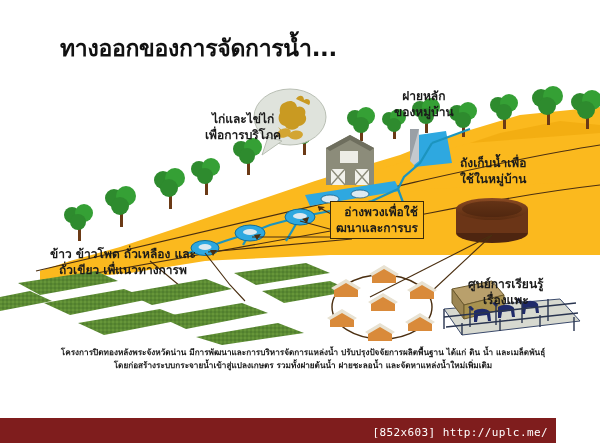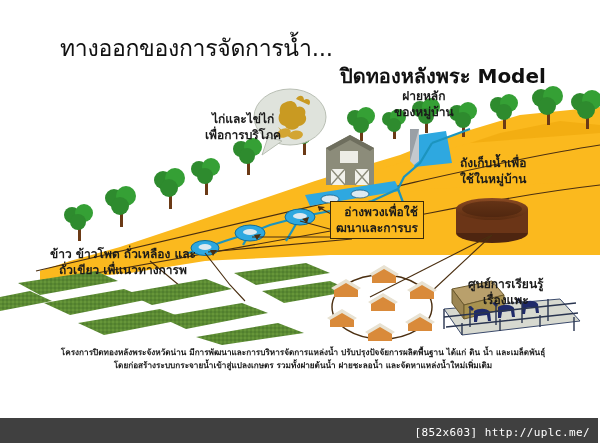--- a/index.html
+++ b/index.html
@@ -7,21 +7,21 @@
     width:600px;height:443px;overflow:hidden;position:relative;
     font-family:"DejaVu Sans","Liberation Sans",sans-serif;
   }
   .slide{
     position:absolute;left:0;top:0;width:600px;height:418px;
     background:#ffffff;overflow:hidden;
   }
   
   .title-main{
     position:absolute;left:60px;top:30px;
-    font-size:23px;font-weight:normal;color:#111111;letter-spacing:-0.3px;
+    font-size:23px;font-weight:bold;color:#111111;letter-spacing:-0.3px;
     white-space:nowrap;
   }
   .title-sub{
     position:absolute;left:340px;top:60px;
     font-size:20px;font-weight:bold;color:#111111;
     white-space:nowrap;
   }
   
   .scene{position:absolute;left:0;top:85px;width:600px;height:260px;}
   .scene svg{display:block;}
@@ -38,37 +38,36 @@
     position:absolute;left:58px;top:346px;width:490px;
     font-size:8.2px;line-height:1.55;color:#1a1a1a;font-weight:bold;
     text-align:center;
   }
   .source{
     position:absolute;left:58px;top:391px;width:500px;
     font-size:7.2px;color:#c0392b;font-weight:bold;line-height:1.4;
   }
   
   .wm-bar{
-    position:absolute;left:0;bottom:0;width:598px;height:25px;
-    background:#404040;
+    position:absolute;left:0;bottom:0;width:556px;height:25px;
+    background:#7f1d1d;
   }
   .wm-text{
     position:absolute;right:8px;bottom:4px;
     color:#ffffff;font-size:11px;
     font-family:"DejaVu Sans Mono","Liberation Mono",monospace;
     letter-spacing:0.4px;white-space:nowrap;
   }
 </style>
 </head>
 <body>
 
 <div class="slide">
 
   <div class="title-main">ทางออกของการจัดการน้ำ...</div>
-  <div class="title-sub">ปิดทองหลังพระ Model</div>
 
   <div class="scene">
     <svg width="600" height="260" viewBox="0 0 600 260" xmlns="http://www.w3.org/2000/svg">
       <defs>
         <pattern id="fieldTex" width="4" height="4" patternUnits="userSpaceOnUse">
           <rect width="4" height="4" fill="#5B8A32"></rect>
           <circle cx="1" cy="1" r="0.8" fill="#74A544"></circle>
           <circle cx="3" cy="3" r="0.8" fill="#44702A"></circle>
         </pattern>
         <linearGradient id="tankTop" x1="0" y1="0" x2="0" y2="1">

